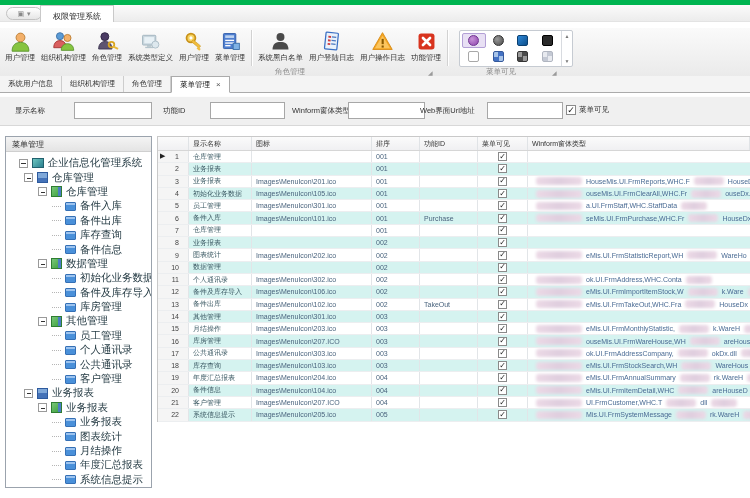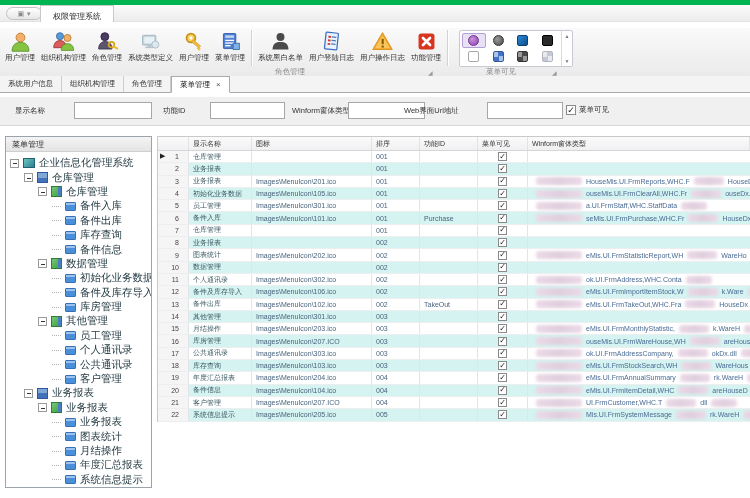--- a/index.html
+++ b/index.html
@@ -292,32 +292,32 @@
     </div>
   </div>
 
 <div class="formpanel" id="form-panel">
     <div class="flabel" style="left: 15px;">显示名称</div>
     <input class="finput" style="left: 74px; width: 78px;">
     <div class="flabel" style="left: 163px;">功能ID</div>
     <input class="finput" style="left: 210px; width: 75px;">
     <div class="flabel" style="left: 292px;">Winform窗体类型</div>
     <input class="finput" style="left: 348px; width: 77px;">
-    <div class="flabel" style="left: 404px; text-align: center;">Web界面Url地址</div>
+    <div class="flabel" style="left: 420px; text-align: center;">Web界面Url地址</div>
     <input class="finput" style="left: 487px; width: 76px;">
     <div class="fcheck" style="left: 566px;">
       <span class="cbbox">✓</span>
       <span>菜单可见</span>
     </div>
   </div>
 
 <div class="treepanel">
   <div class="tree-header">菜单管理</div>
   <div class="treelist" id="tree-list">
-      <div class="titem" style="padding-left: 4px;">
+      <div class="titem" style="padding-left: 4px; justify-content: center;">
         <span class="exp"></span>
         <span class="ti ti0"></span>
         <span>企业信息化管理系统</span>
       </div>
       <div class="titem" style="padding-left: 18px;">
         <span class="exp"></span>
         <span class="ti ti1"></span>
         <span>仓库管理</span>
       </div>
       <div class="titem" style="padding-left: 32px;">

